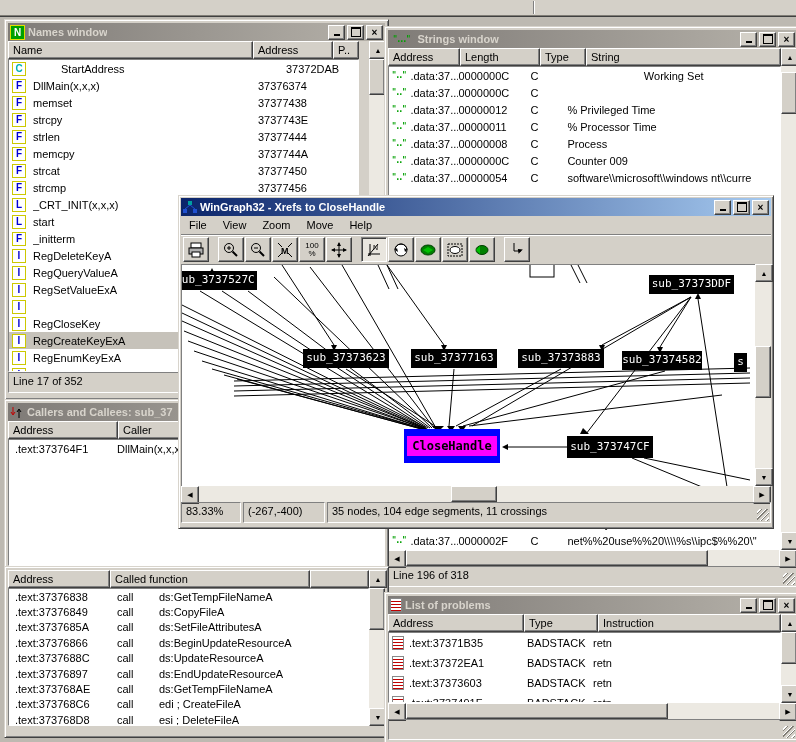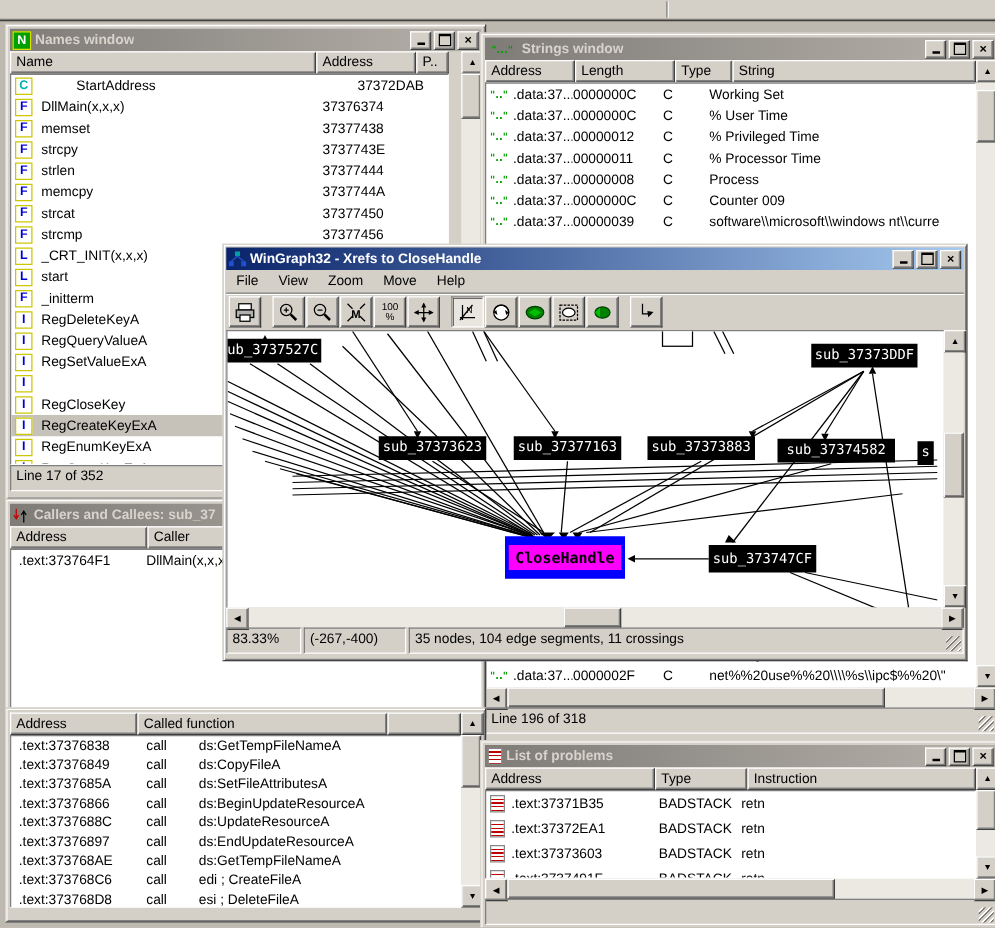--- a/index.html
+++ b/index.html
@@ -251,29 +251,28 @@
           <span class="hc" style="flex:1;">String</span>
         </div>
         <div class="sunk" style="flex:1;overflow:hidden;display:flex;flex-direction:column;">
           <div style="display:flex;flex-direction:column;">
 
               <div class="lrow" data-index="0">
                 <span class="qicon">".."</span>
                 <span class="cell" style="width:48px;" data-val=".data:37...">.data:37...</span>
                 <span class="cell" style="width:72px;" data-val="0000000C">0000000C</span>
                 <span class="cell" style="width:37px;" data-val="C">C</span>
-                <span class="cell" style="flex:1;" data-val="Working Set">Working Set</span>
+                <span class="cell" style="flex:1;text-align:center;" data-val="Working Set">Working Set</span>
               </div>
 
               <div class="lrow" data-index="1">
                 <span class="qicon">".."</span>
                 <span class="cell" style="width:48px;" data-val=".data:37...">.data:37...</span>
                 <span class="cell" style="width:72px;" data-val="0000000C">0000000C</span>
                 <span class="cell" style="width:37px;" data-val="C">C</span>
-                <span class="cell" style="flex:1;" data-val="% User Time">% User Time</span>
               </div>
 
               <div class="lrow" data-index="2">
                 <span class="qicon">".."</span>
                 <span class="cell" style="width:48px;" data-val=".data:37...">.data:37...</span>
                 <span class="cell" style="width:72px;" data-val="00000012">00000012</span>
                 <span class="cell" style="width:37px;" data-val="C">C</span>
                 <span class="cell" style="flex:1;" data-val="% Privileged Time">% Privileged Time</span>
               </div>
 
@@ -297,21 +296,21 @@
                 <span class="qicon">".."</span>
                 <span class="cell" style="width:48px;" data-val=".data:37...">.data:37...</span>
                 <span class="cell" style="width:72px;" data-val="0000000C">0000000C</span>
                 <span class="cell" style="width:37px;" data-val="C">C</span>
                 <span class="cell" style="flex:1;" data-val="Counter 009">Counter 009</span>
               </div>
 
               <div class="lrow" data-index="6">
                 <span class="qicon">".."</span>
                 <span class="cell" style="width:48px;" data-val=".data:37...">.data:37...</span>
-                <span class="cell" style="width:72px;" data-val="00000039">00000039</span>
+                <span class="cell" style="width:72px;" data-val="00000039">00000054</span>
                 <span class="cell" style="width:37px;" data-val="C">C</span>
                 <span class="cell" style="flex:1;" data-val="software\\microsoft\\windows nt\\curre">software\\microsoft\\windows nt\\curre</span>
               </div>
             </div>
           <div style="flex:1;"></div>
           <div style="display:flex;flex-direction:column;">
 
               <div class="lrow" data-index="0">
                 <span class="qicon">".."</span>
                 <span class="cell" style="width:48px;" data-val=".data:37...">.data:37...</span>
@@ -684,21 +683,21 @@
             <polygon points="326,179 326,185 320,182"></polygon>
               <polygon points="513,34 519,34 516,28"></polygon>
             <polygon points="27,9 33,9 30,3"></polygon>
           </g>
         </svg>
         <div class="gnode" style="left:-9px;top:6px;width:84px;">sub_3737527C</div>
         <div class="gnode" style="left:467px;top:10px;width:85px;">sub_37373DDF</div>
         <div class="gnode" style="left:121px;top:84px;width:86px;">sub_37373623</div>
         <div class="gnode" style="left:229px;top:84px;width:86px;">sub_37377163</div>
         <div class="gnode" style="left:336px;top:84px;width:86px;">sub_37373883</div>
-        <div class="gnode" style="left:440px;top:86px;width:94px;">sub_37374582</div>
+        <div class="gnode" style="left:440px;top:86px;width:80px;">sub_37374582</div>
         <div class="gnode" style="left:552px;top:88px;width:13px;">s</div>
         <div style="position:absolute;left:222px;top:164px;width:96px;height:34px;background:#0000ff;display:flex;align-items:center;justify-content:center;">
           <span style="background:#ff00ff;color:#000;font:bold 12px/20px 'DejaVu Sans Mono',monospace;padding:0 5px;">CloseHandle</span>
         </div>
         <div class="gnode" style="left:385px;top:171px;width:86px;height:22px;line-height:21px;">sub_373747CF</div>
       </div>
       <div class="vcol">
         <span class="sb">▲</span>
         <span class="track">
             <span class="thumb" style="top:64px;height:50px;"></span>

